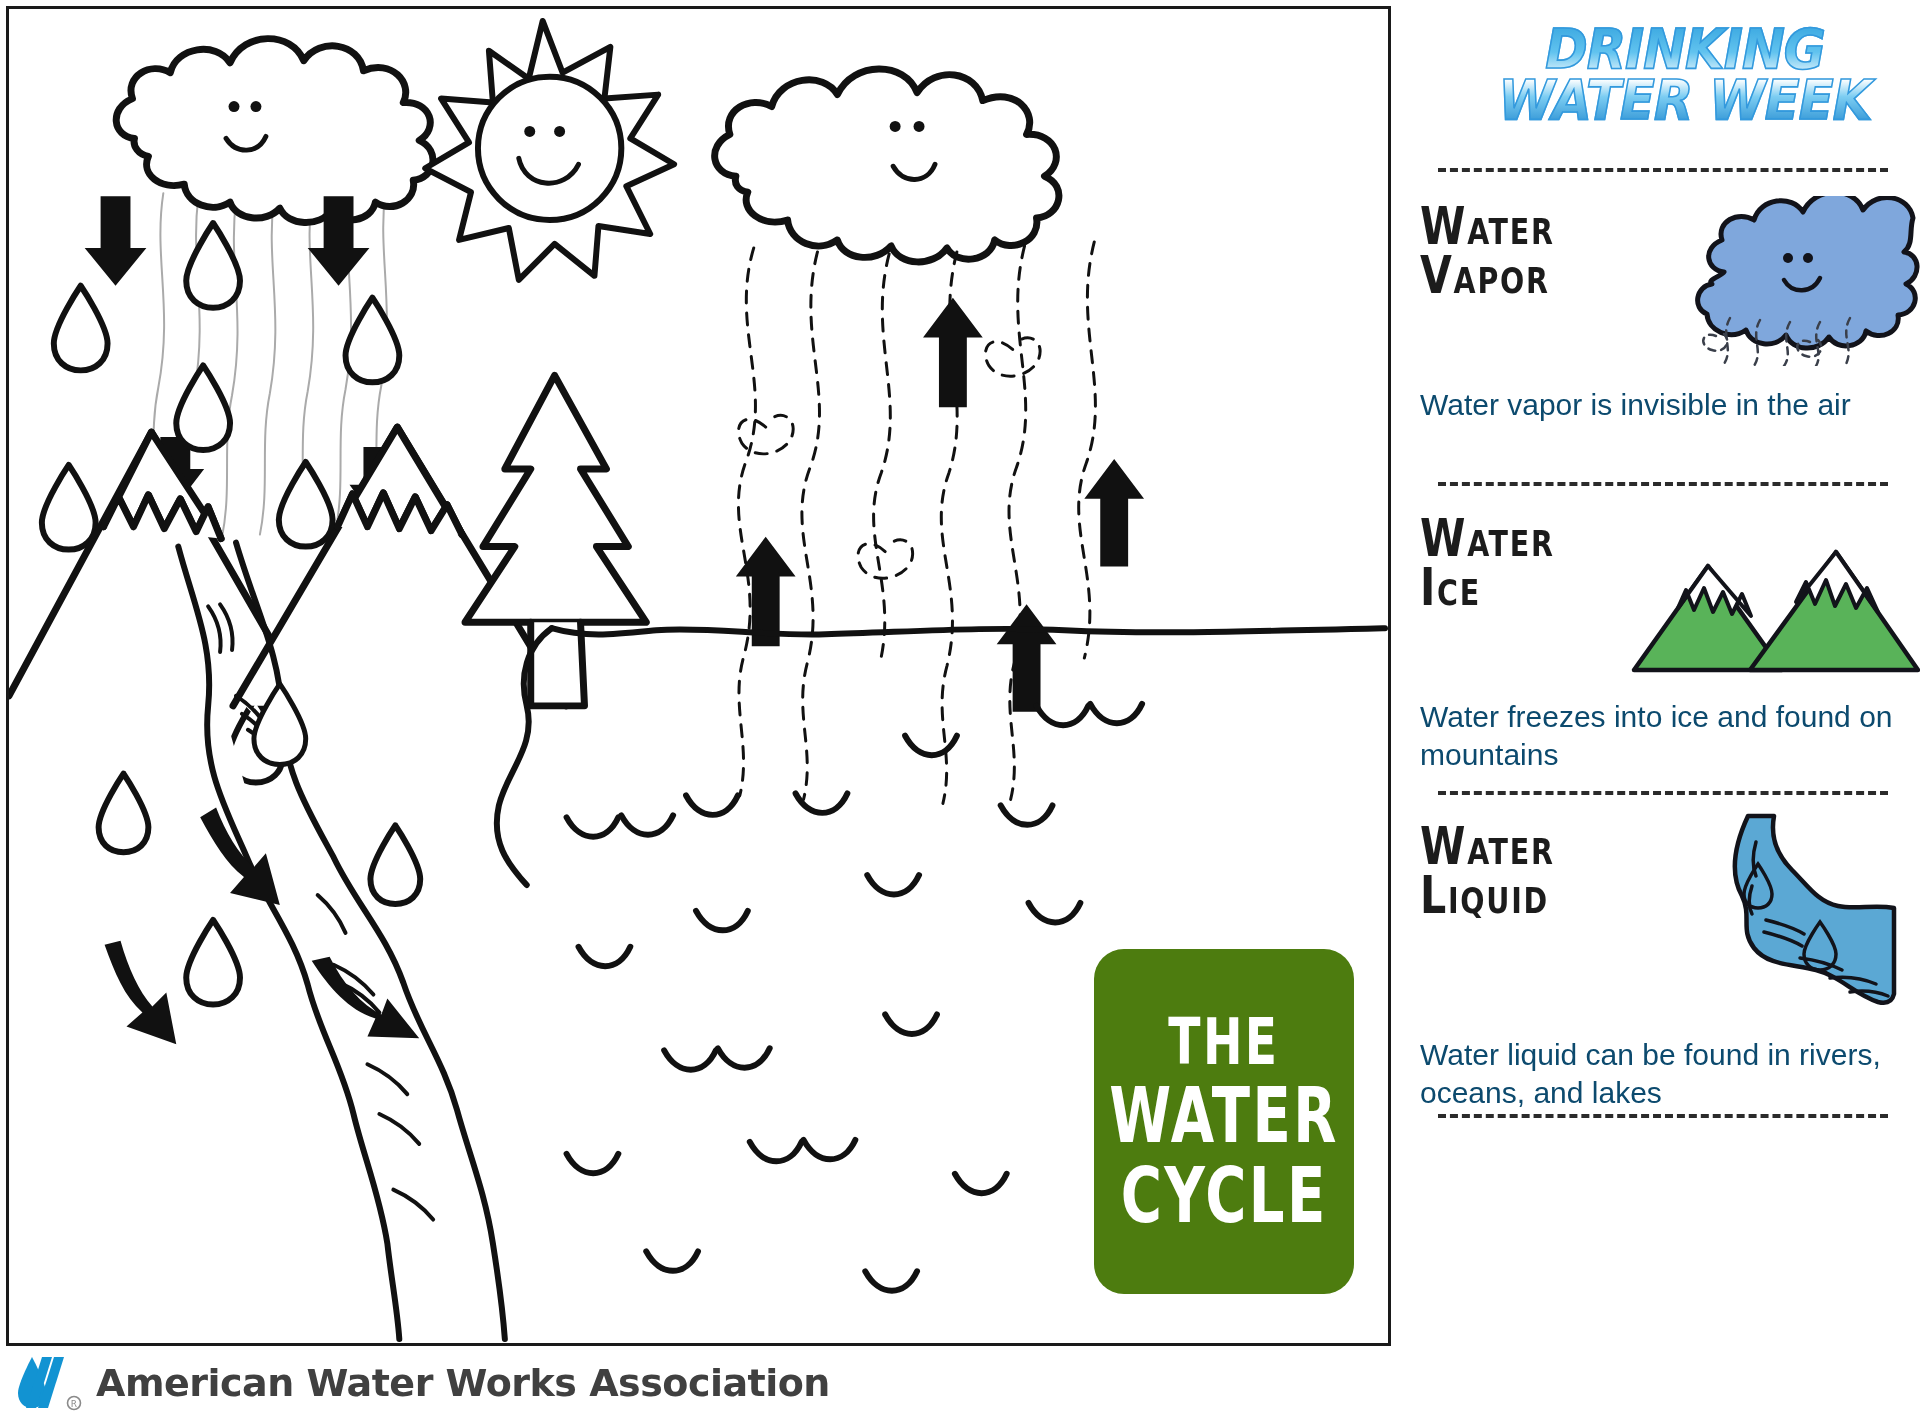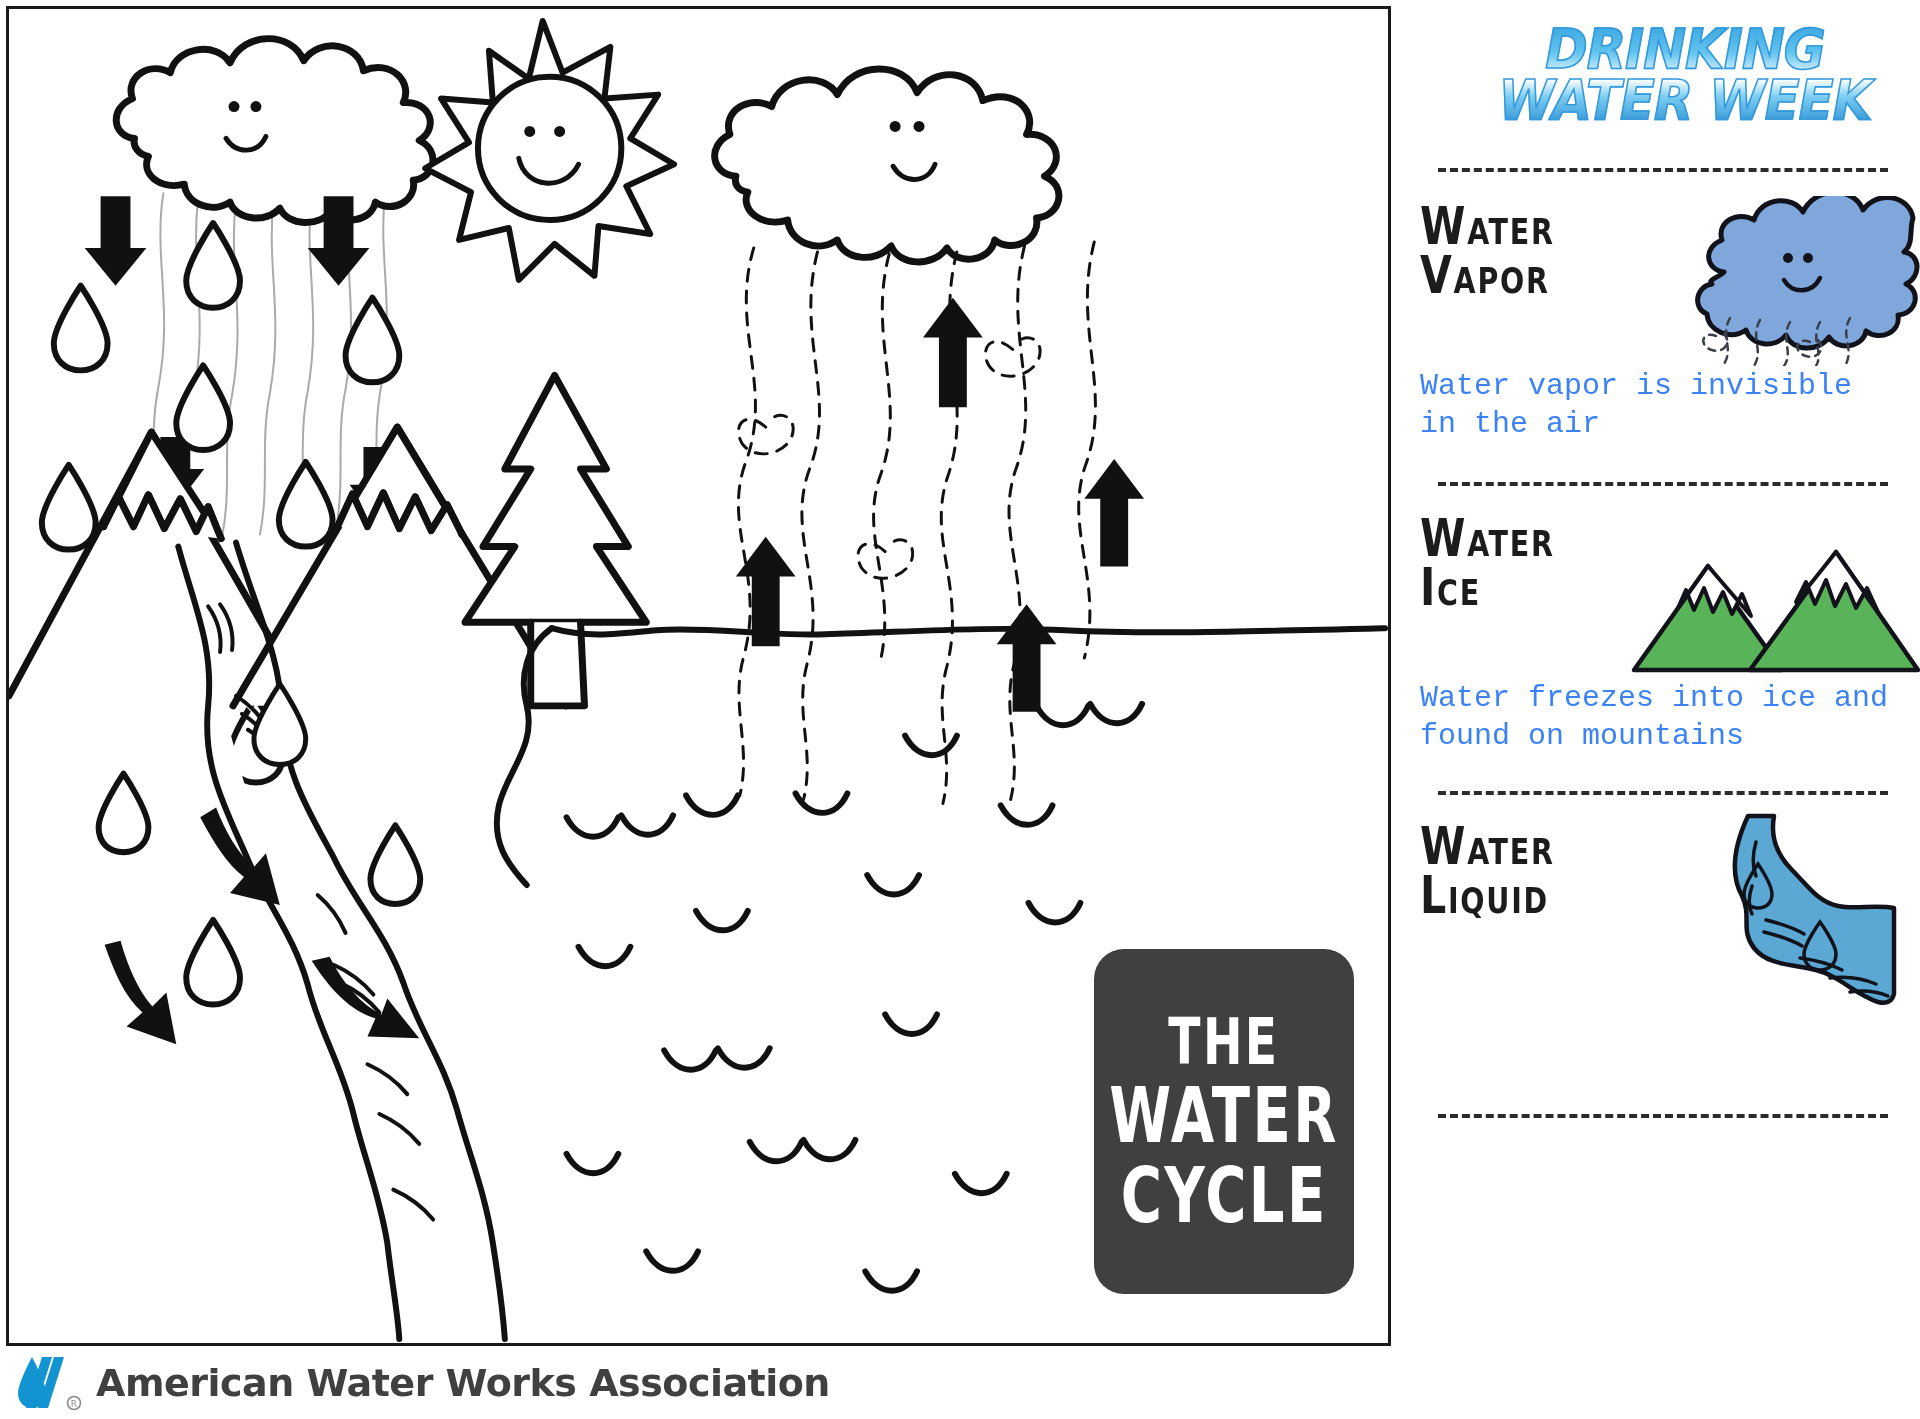--- a/index.html
+++ b/index.html
@@ -11,21 +11,21 @@
   
   .coloring-panel{
     position:absolute; left:6px; top:6px; width:1385px; height:1340px;
     border:3px solid #1a1a1a; background:#fff; overflow:hidden;
   }
   .coloring-svg{ position:absolute; left:0; top:0; width:100%; height:100%; display:block; }
 
   
   .cycle-badge{
     position:absolute; left:1085px; top:940px; width:260px; height:345px;
-    background:#404040; border-radius:30px;
+    background:#4d7c0f; border-radius:30px;
     display:flex; flex-direction:column; align-items:center; justify-content:center;
     gap:4px;
   }
   .cycle-badge span{
     color:#ffffff; font-family:"DejaVu Sans Condensed","Liberation Sans",sans-serif;
     font-weight:700; letter-spacing:3px; line-height:1.0;
     transform:scaleX(0.82); transform-origin:center;
   }
   .cyc-the   { font-size:64px; }
   .cyc-water { font-size:76px; }
@@ -60,22 +60,22 @@
   .sec-heading{
     font-family:"DejaVu Sans Condensed","Liberation Sans",sans-serif;
     font-weight:700; font-size:52px; line-height:0.94; letter-spacing:2px;
     color:#1c1c1c; white-space:pre-line; padding-top:6px;
     transform:scaleX(0.88); transform-origin:left top;
     font-variant:small-caps;
   }
   .sec-art{ position:absolute; right:0px; top:0px; }
 
   .sec-desc{
-    margin-top:2px; font-family:Liberation Mono, monospace;
-    font-size:30px; line-height:1.25; color:#3b82f6; max-width:480px;
+    margin-top:20px; font-family:Liberation Sans, sans-serif;
+    font-size:30px; line-height:1.25; color:#0c4a6e; max-width:480px;
   }
 
   
   .footer{
     position:absolute; left:14px; top:1352px; height:62px;
     display:flex; align-items:center; gap:10px;
   }
   .footer-text{
     font-family:"DejaVu Sans","Liberation Sans",sans-serif;
     font-weight:700; font-size:38px; color:#404040; letter-spacing:-0.5px;
@@ -348,20 +348,21 @@
             <path d="M76 108 C92 112 104 116 114 122"></path>
             <path d="M74 120 C90 124 102 128 112 134"></path>
             <path d="M110 146 C126 148 140 152 152 158"></path>
             <path d="M140 166 C156 164 172 166 186 172"></path>
             <path d="M160 180 C174 178 188 180 198 184"></path>
             <path d="M68 52 C68 52 82 72 82 82 C82 91 76 96 68 96 C60 96 54 91 54 82 C54 72 68 52 68 52 Z"></path>
             <path d="M130 110 C130 110 146 132 146 142 C146 152 139 158 130 158 C121 158 114 152 114 142 C114 132 130 110 130 110 Z"></path>
           </g>
         </svg>
       </div>
+      <div class="sec-desc">Water liquid can be found in rivers, oceans, and lakes</div>
     </div>
 
     <div class="divider d4"></div>
   </div>
 
   <div class="footer">
     <svg width="72" height="56" viewBox="0 0 72 56">
       <path d="M18 2 C18 2 4 28 4 38 C4 47 10 53 18 53 C26 53 32 47 32 38 C32 28 18 2 18 2 Z" fill="#1293D2"></path>
       <polygon points="28,2 38,2 22,53 12,53" fill="#1293D2"></polygon>
       <polygon points="40,2 50,2 34,53 24,53" fill="#1293D2"></polygon>

